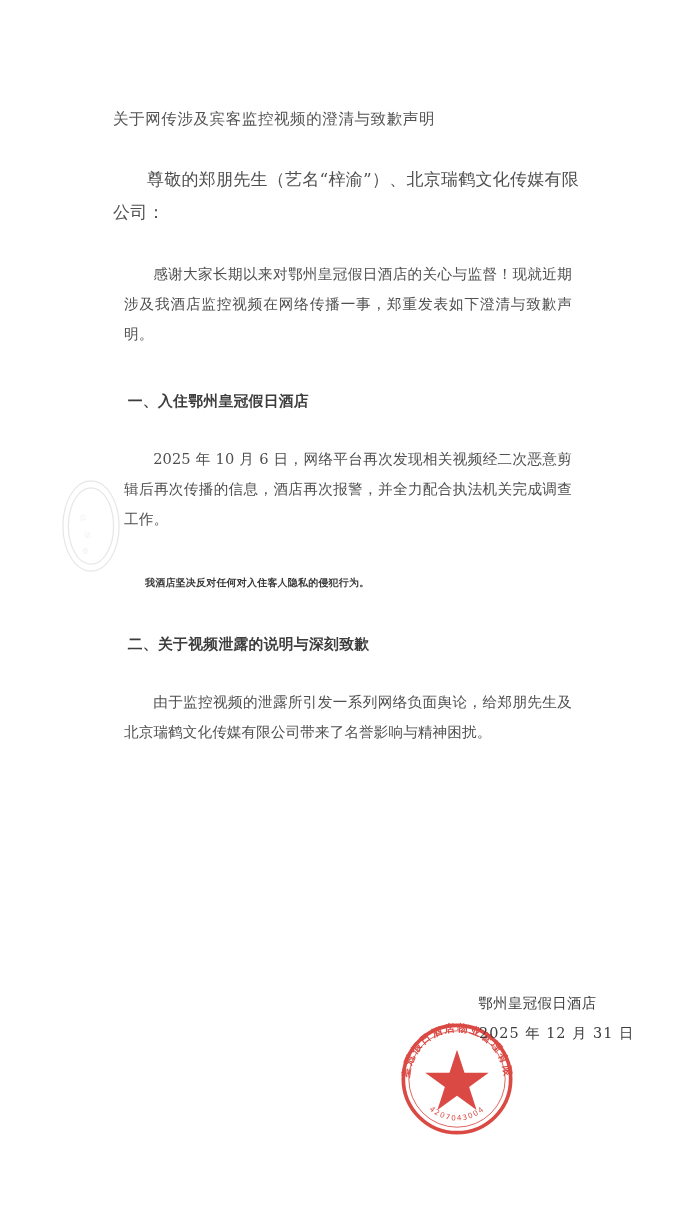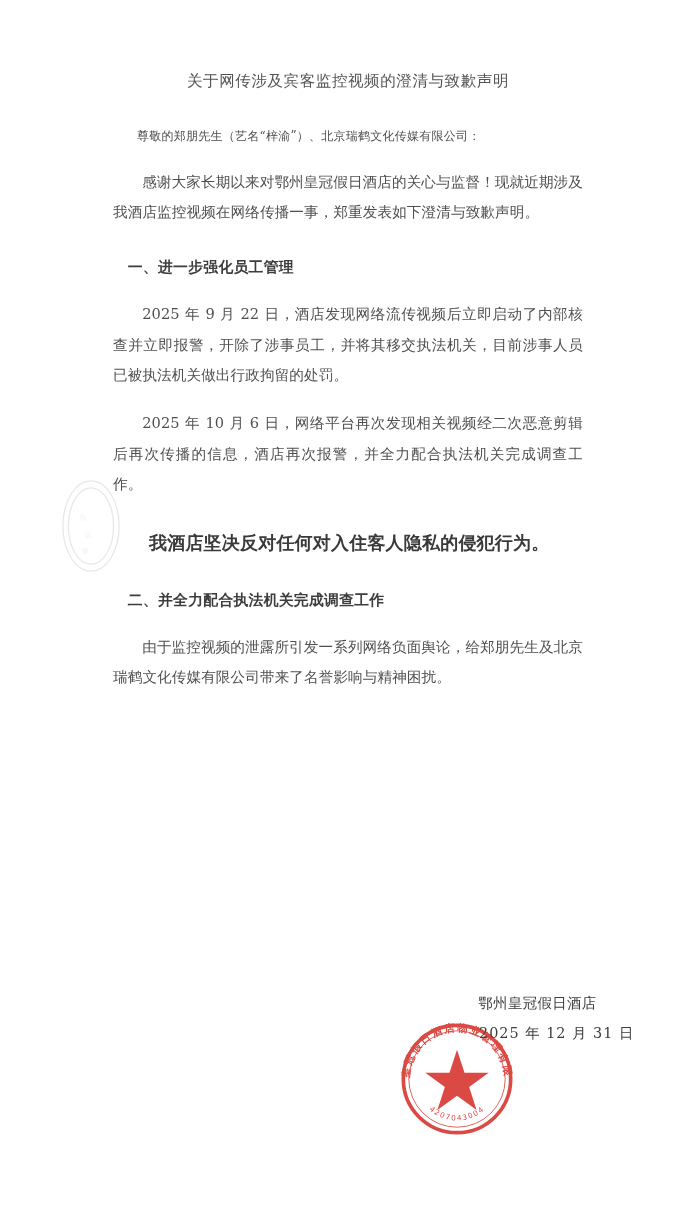--- a/index.html
+++ b/index.html
@@ -17,62 +17,62 @@
     color: #4a4a4a;
   }
   .content {
     position: absolute;
     left: 113px;
     top: 0;
     width: 470px;
   }
   .doc-title {
     margin: 0;
-    padding-top: 70px;
-    text-align: center;
+    padding-top: 108px;
+    text-align: left;
     font-size: 15.5px;
     font-weight: normal;
     letter-spacing: 0.6px;
     color: #545454;
     line-height: 1.5;
   }
   .salutation {
     margin: 0;
     padding-top: 32px;
-    font-size: 12px;
+    font-size: 17px;
     line-height: 1.95;
     text-indent: 2em;
     letter-spacing: 0.25px;
     color: #4f4f4f;
   }
   p.para {
-    margin: 0;
+    margin: 11px;
     padding-top: 18px;
     font-size: 14.6px;
     line-height: 2.08;
     text-indent: 2em;
     text-align: justify;
     text-justify: inter-ideograph;
     letter-spacing: 0.1px;
     color: #4f4f4f;
   }
   h2.section {
     margin: 0;
     padding-top: 26px;
     font-size: 14.8px;
     font-weight: bold;
     text-indent: 1em;
     letter-spacing: 0.3px;
     color: #3d3d3d;
     line-height: 1.9;
   }
   p.emphatic {
-    margin: 0;
+    margin: 12px;
     padding-top: 26px;
-    font-size: 18px;
+    font-size: 10px;
     font-weight: bold;
     text-indent: 2em;
     letter-spacing: 0.2px;
     color: #3a3a3a;
     line-height: 1.9;
   }
   .signature-block {
     position: absolute;
     left: 455px;
     top: 989px;
@@ -114,31 +114,30 @@
 <div class="page">
 
   <div class="content">
 
     <h1 class="doc-title">关于网传涉及宾客监控视频的澄清与致歉声明</h1>
 
     <p class="salutation">尊敬的郑朋先生（艺名“梓渝”）、北京瑞鹤文化传媒有限公司：</p>
 
     <p class="para">感谢大家长期以来对鄂州皇冠假日酒店的关心与监督！现就近期涉及我酒店监控视频在网络传播一事，郑重发表如下澄清与致歉声明。</p>
 
-    <h2 class="section">一、进一步强化员工管理</h2>
+    <h2 class="section">一、入住鄂州皇冠假日酒店</h2>
 
 
-    <p class="para">2025 年 9 月 22 日，酒店发现网络流传视频后立即启动了内部核查并立即报警，开除了涉事员工，并将其移交执法机关，目前涉事人员已被执法机关做出行政拘留的处罚。</p>
 
 
     <p class="para">2025 年 10 月 6 日，网络平台再次发现相关视频经二次恶意剪辑后再次传播的信息，酒店再次报警，并全力配合执法机关完成调查工作。</p>
 
     <p class="emphatic">我酒店坚决反对任何对入住客人隐私的侵犯行为。</p>
 
-    <h2 class="section">二、并全力配合执法机关完成调查工作</h2>
+    <h2 class="section">二、关于视频泄露的说明与深刻致歉</h2>
 
 
     <p class="para">由于监控视频的泄露所引发一系列网络负面舆论，给郑朋先生及北京瑞鹤文化传媒有限公司带来了名誉影响与精神困扰。</p>
 
   </div>
 
   <svg class="ghost-stamp" viewBox="0 0 100 130">
     <g fill="none" stroke="#b0b0b0" stroke-width="1.6">
       <ellipse cx="50" cy="65" rx="36" ry="58"></ellipse>
       <ellipse cx="50" cy="65" rx="29" ry="49"></ellipse>

